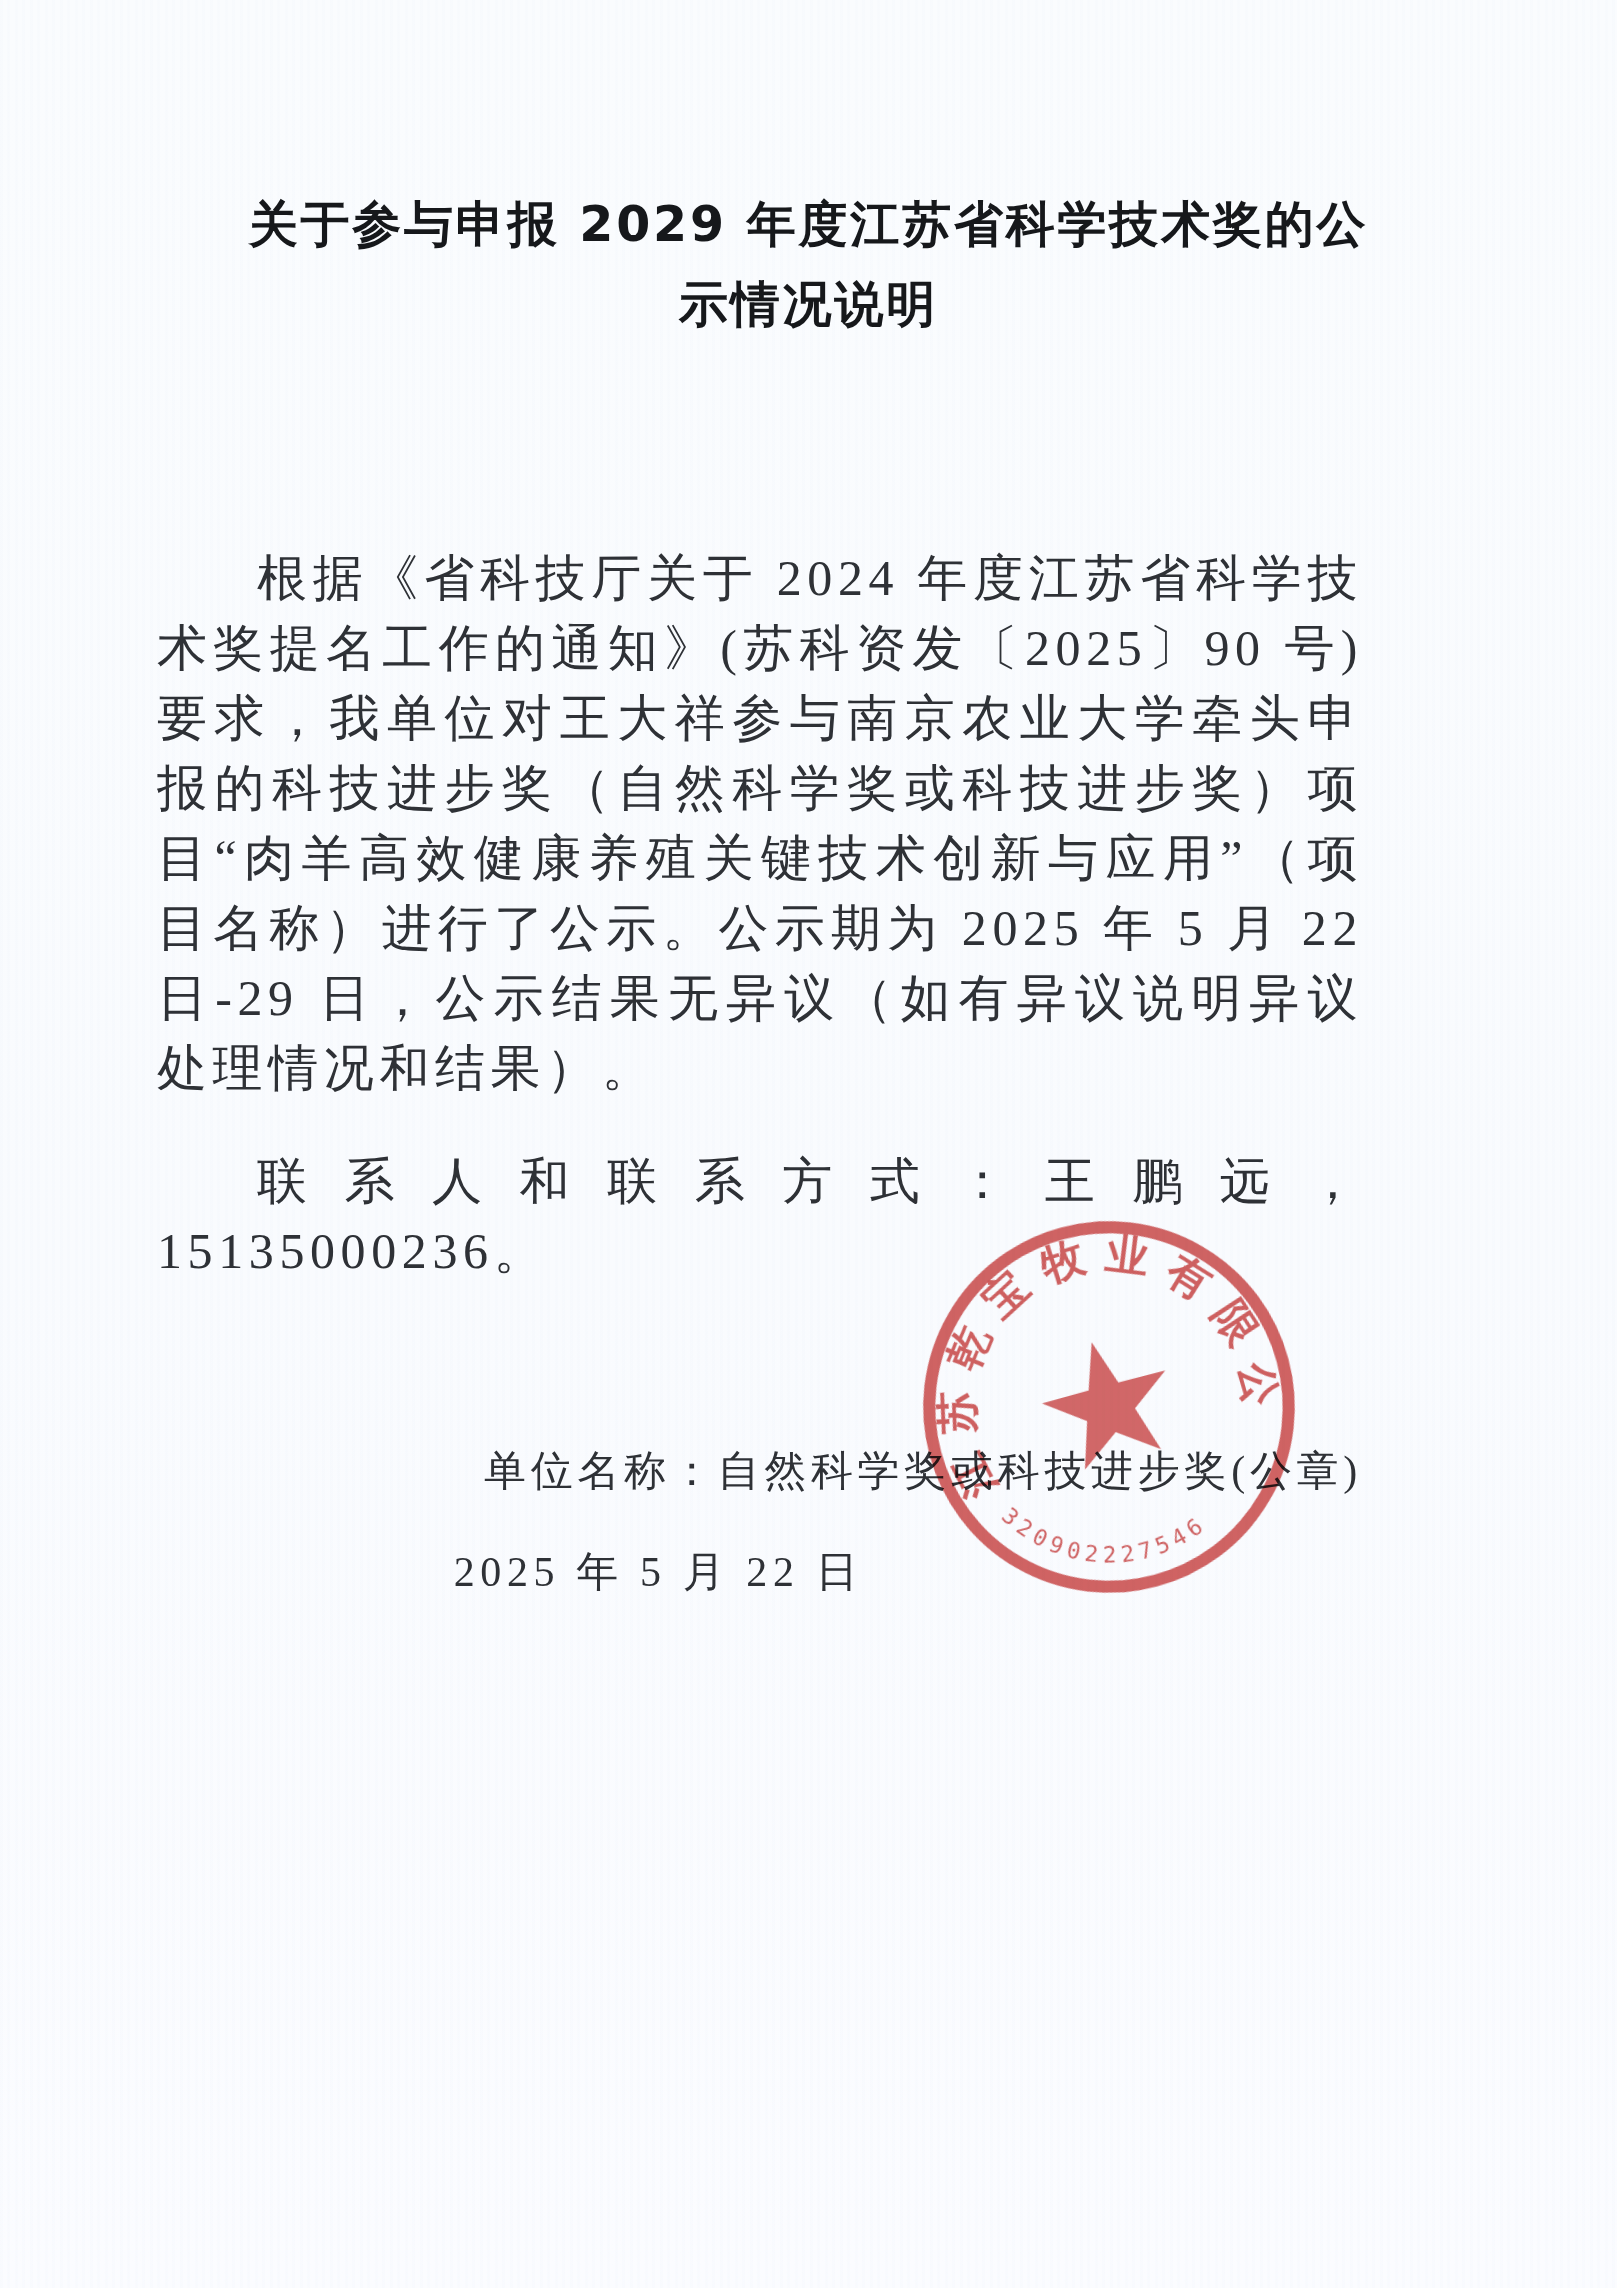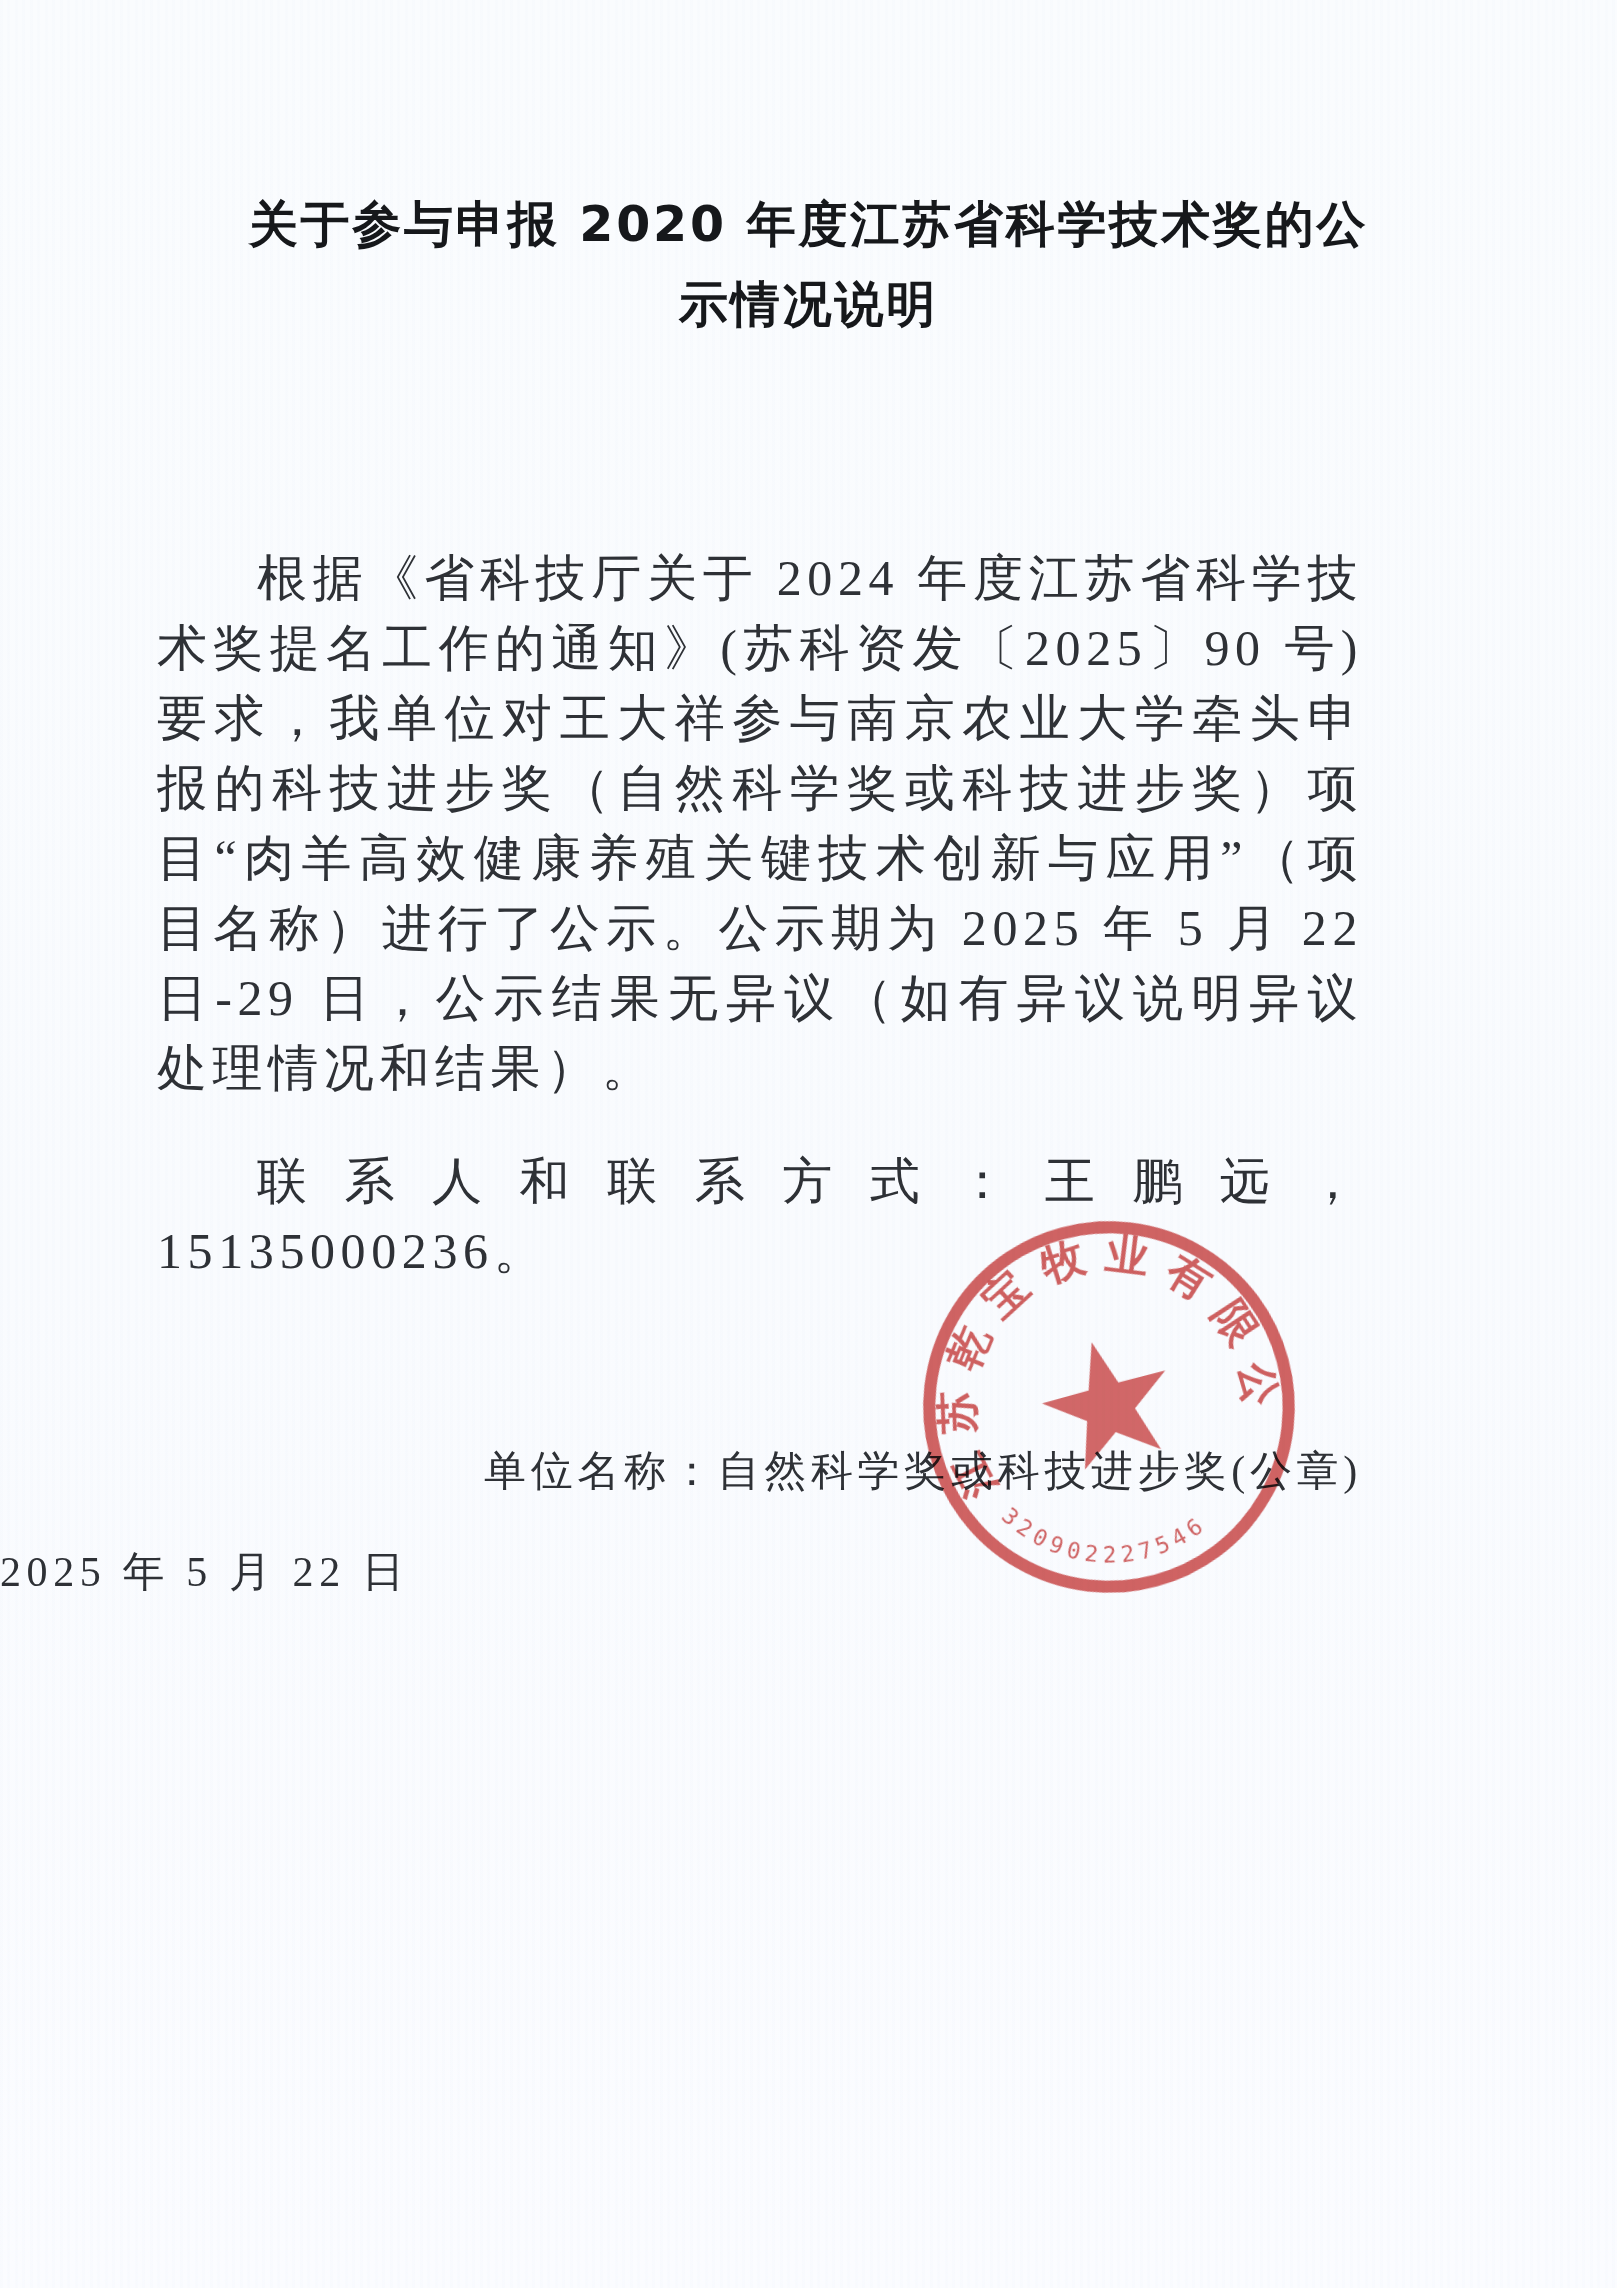--- a/index.html
+++ b/index.html
@@ -43,21 +43,21 @@
     margin: 157px 255px 0 0;
     text-align: right;
     font-size: 42px;
     letter-spacing: 4.7px;
     color: #2e3136;
     position: relative;
     z-index: 2;
   }
   .date-line {
     margin: 45px 300px 16px 0;
-    text-align: left;
+    text-align: center;
     font-size: 42px;
     letter-spacing: 5.6px;
     color: #2e3136;
     position: relative;
     z-index: 2;
   }
   .seal {
     position: absolute;
     left: 906px;
     top: 1204px;
@@ -70,21 +70,21 @@
     z-index: 3;
     pointer-events: none;
   }
 </style>
 </head>
 <body>
 
 <div class="page">
 
   <h1 class="title">
-    <span>关于参与申报 2020 年度江苏省科学技术奖的公</span>
+    <span>关于参与申报 2029 年度江苏省科学技术奖的公</span>
     <span>示情况说明</span>
   </h1>
 
   <div class="body-block">
     <p class="para">根据《省科技厅关于 2024 年度江苏省科学技术奖提名工作的通知》(苏科资发〔2025〕90 号)要求，我单位对王大祥参与南京农业大学牵头申报的科技进步奖（自然科学奖或科技进步奖）项目“肉羊高效健康养殖关键技术创新与应用”（项目名称）进行了公示。公示期为 2025 年 5 月 22 日-29 日，公示结果无异议（如有异议说明异议处理情况和结果）。</p>
     <p class="para">联系人和联系方式：王鹏远，15135000236。</p>
   </div>
 
   <div class="sig-line">单位名称：自然科学奖或科技进步奖(公章)</div>
 

